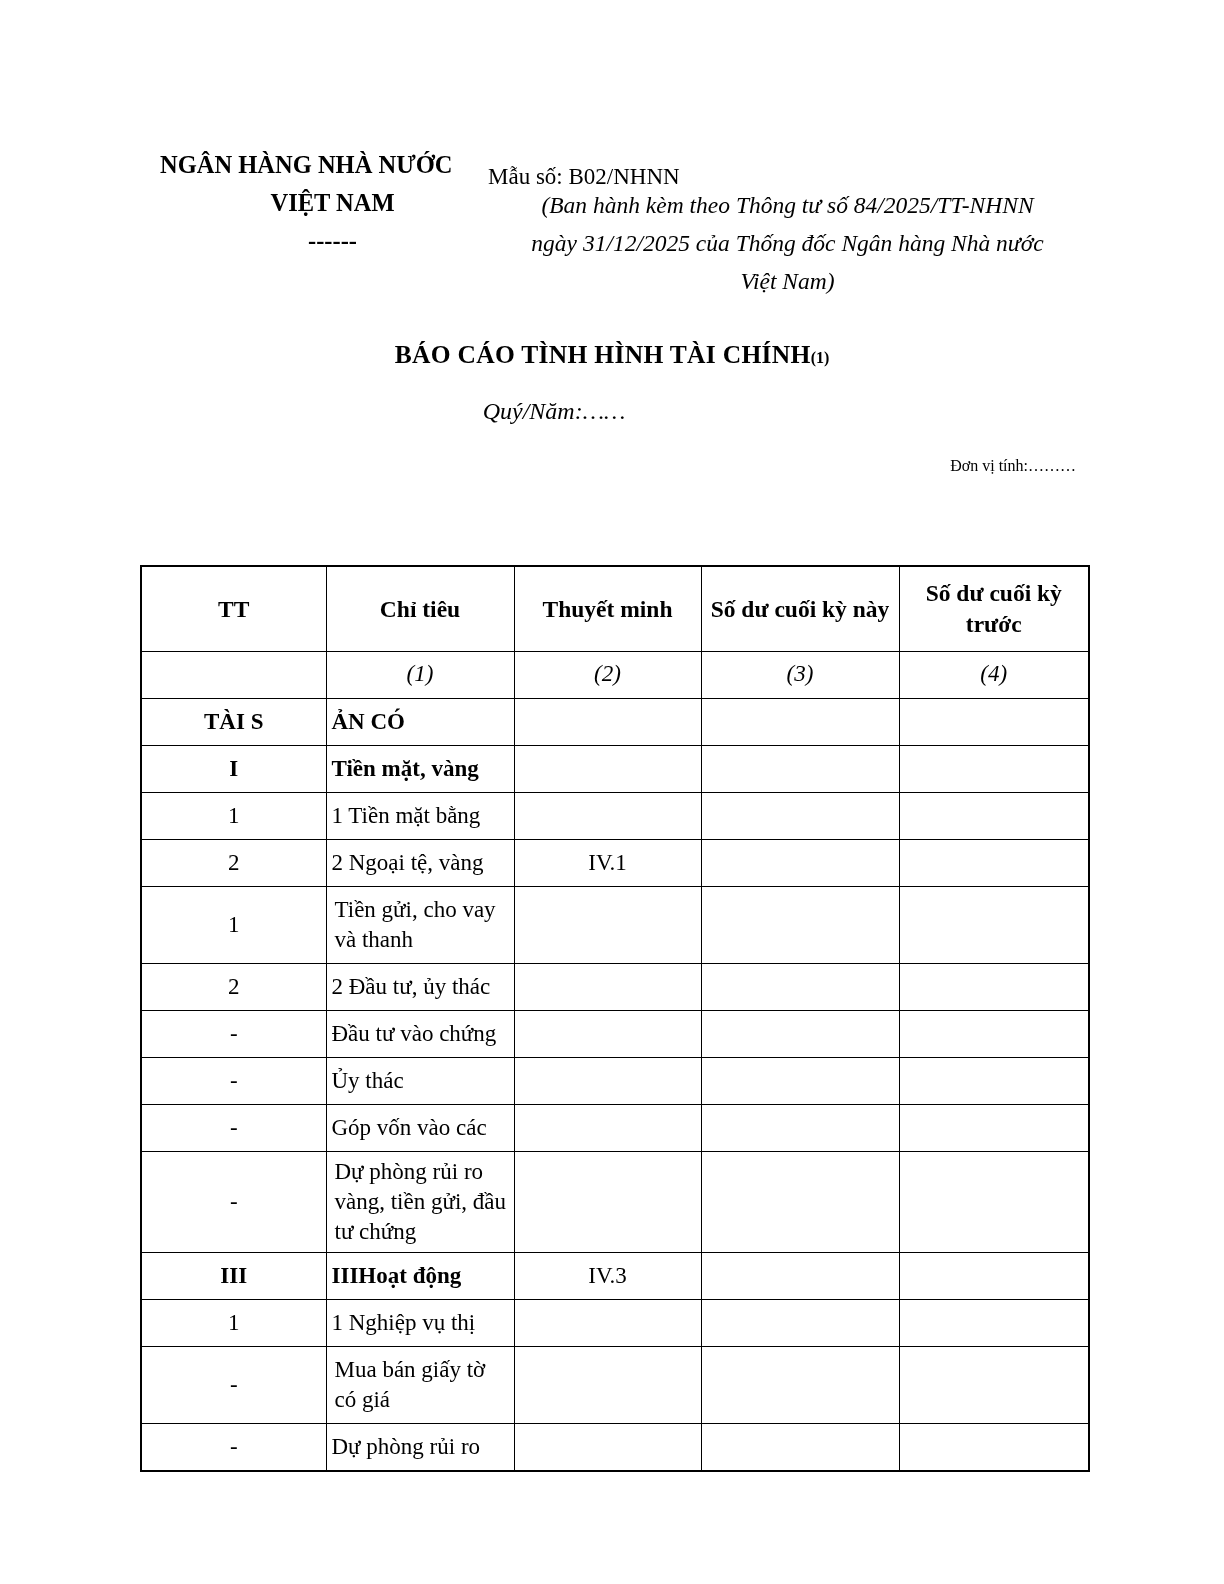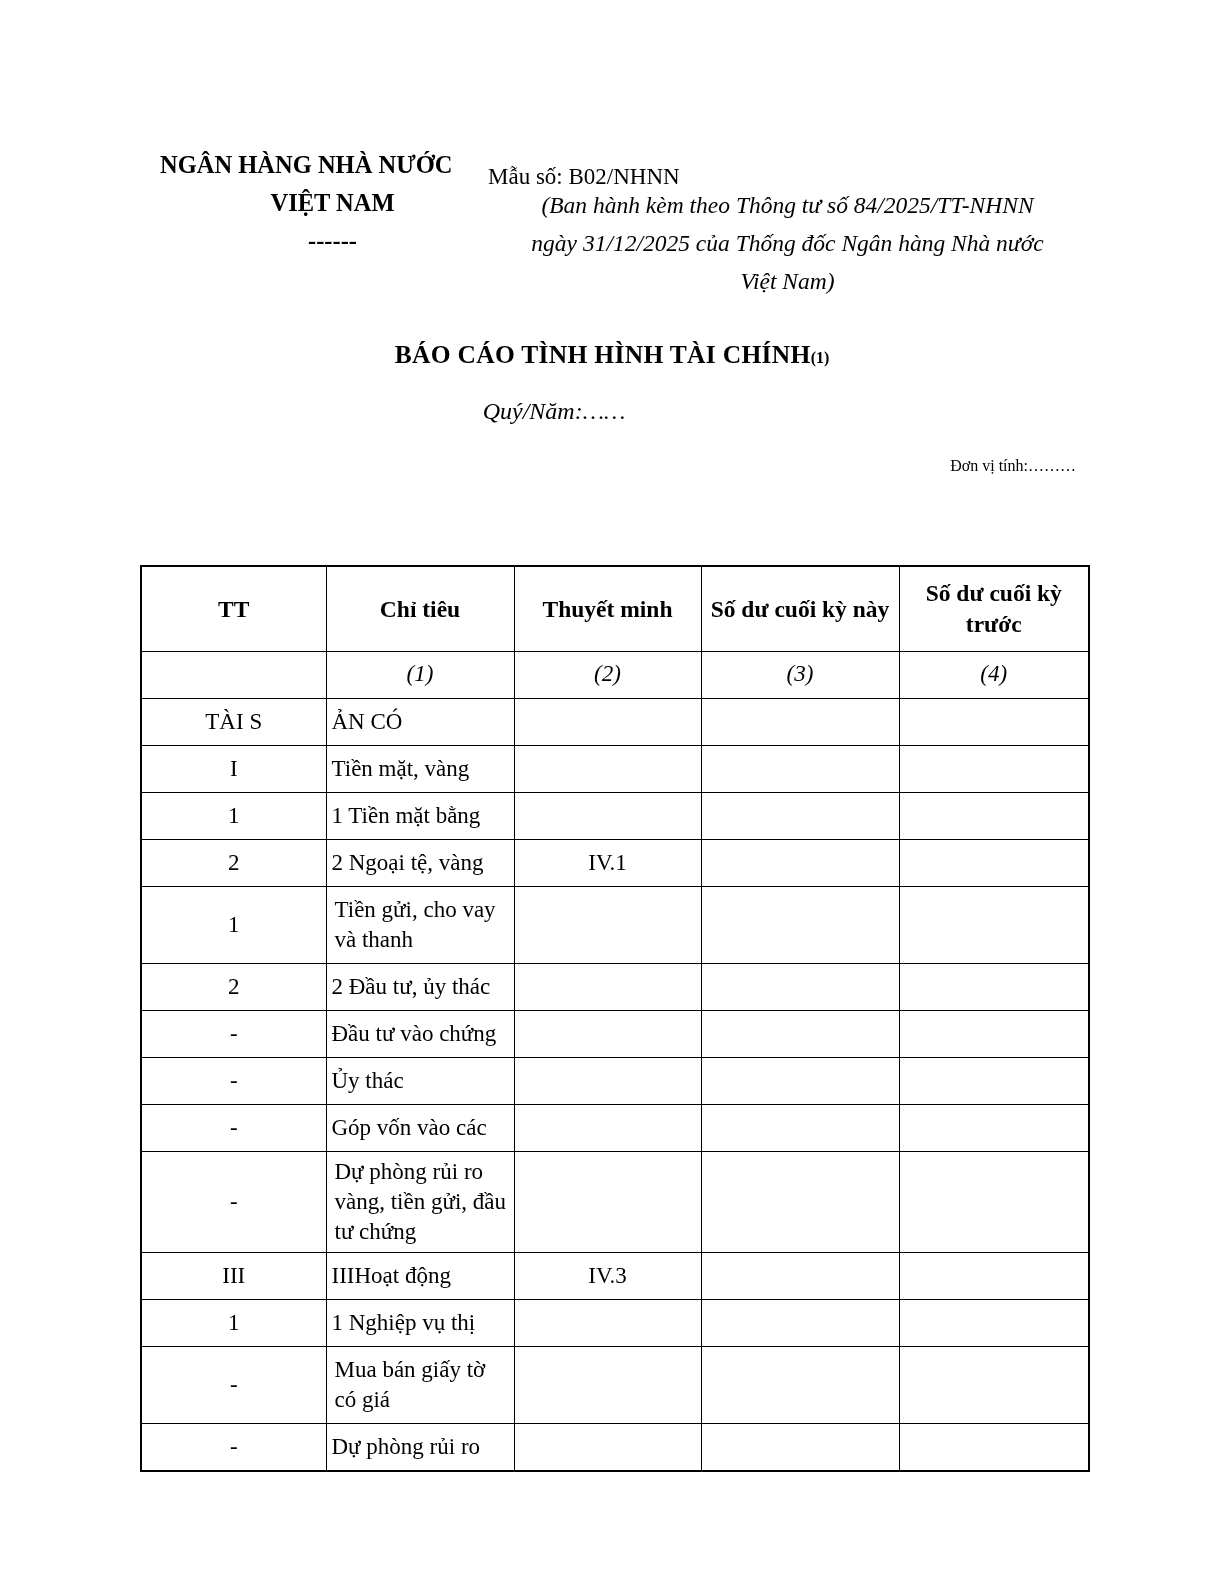--- a/index.html
+++ b/index.html
@@ -146,21 +146,21 @@
     overflow: hidden;
     position: relative;
   }
   .cell {
     padding: 4px 4px 4px 5px;
     overflow: hidden;
     white-space: nowrap;
   }
   .cell.wrapsafe { white-space: normal; padding-left: 8px; }
   .cell.ctr { text-align: center; padding-left: 0; padding-right: 0; }
-  .cell.bold { font-weight: normal; }
+  .cell.bold { font-weight: bold; }
   .cell.ital { }
 
   thead td {
     border-bottom-width: 1.6px;
   }
   .hdr {
     font-weight: bold;
     text-align: center;
     font-size: 23.5px;
     line-height: 31px;

